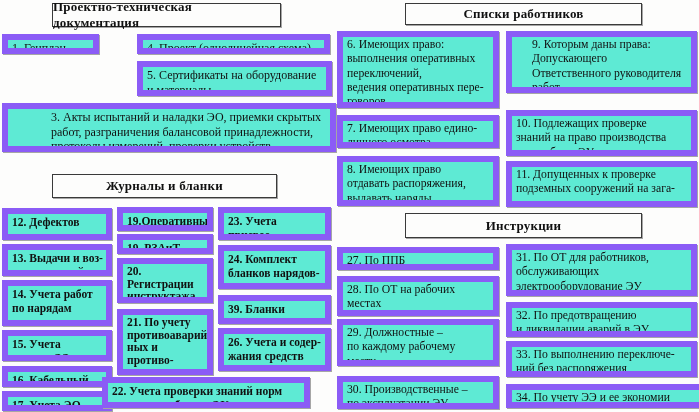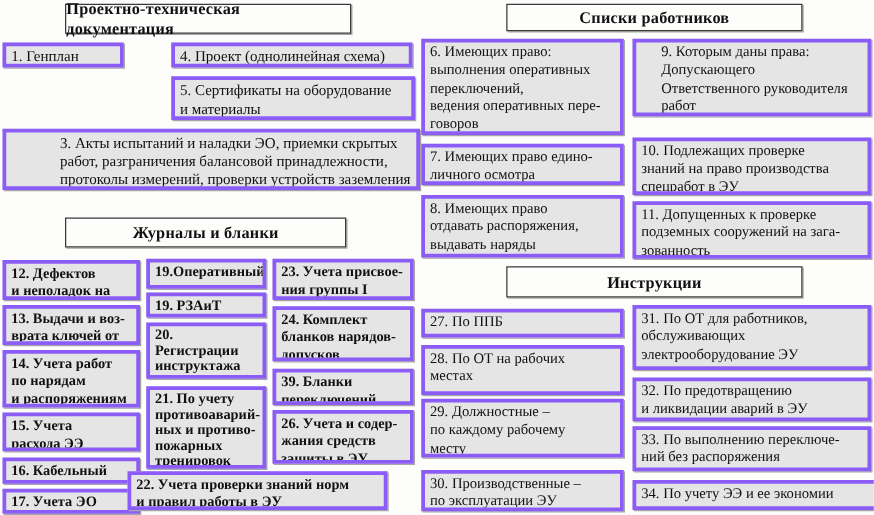--- a/index.html
+++ b/index.html
@@ -7,23 +7,23 @@
     position: relative;
     width: 699px;
     height: 412px;
     background: #fdfdfc;
     font-family: "Liberation Serif", "DejaVu Serif", serif;
     color: #111;
   }
   .bx {
     position: absolute;
     box-sizing: border-box;
-    border: 3px solid #8b5cf6;
+    border: 6px solid #8b5cf6;
     box-shadow: 1px 1px 0 #a6a6a6;
-    background: #e5e5e5;
+    background: #5eead4;
     white-space: pre-line;
     overflow: hidden;
     padding: 1px 3px 1px 4px;
   }
   .hdr {
     position: absolute;
     box-sizing: border-box;
     border: 1px solid #3a3a3a;
     box-shadow: 1px 1px 0 #a6a6a6;
     background: #fdfdfc;

